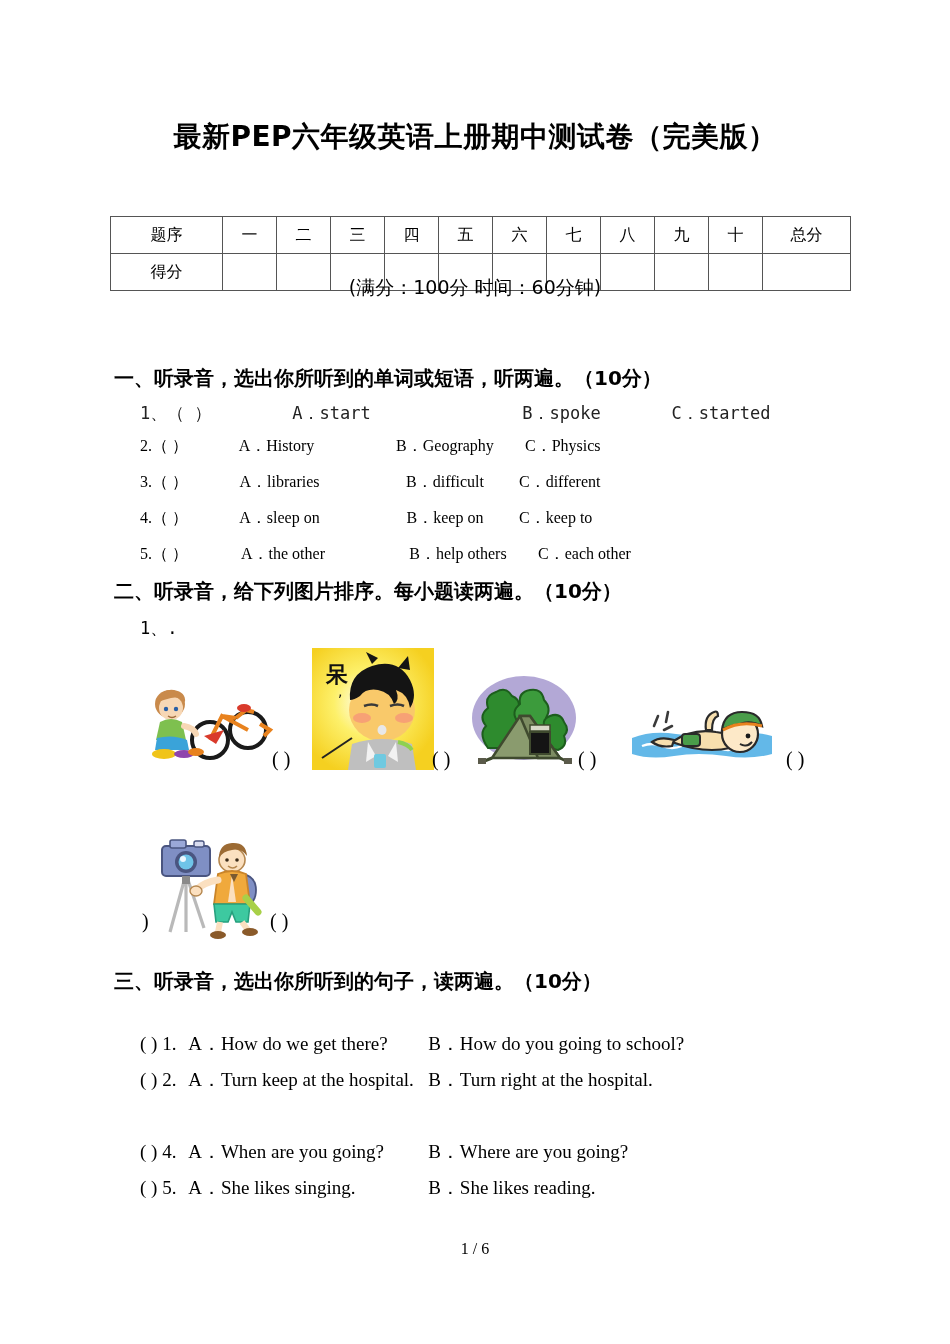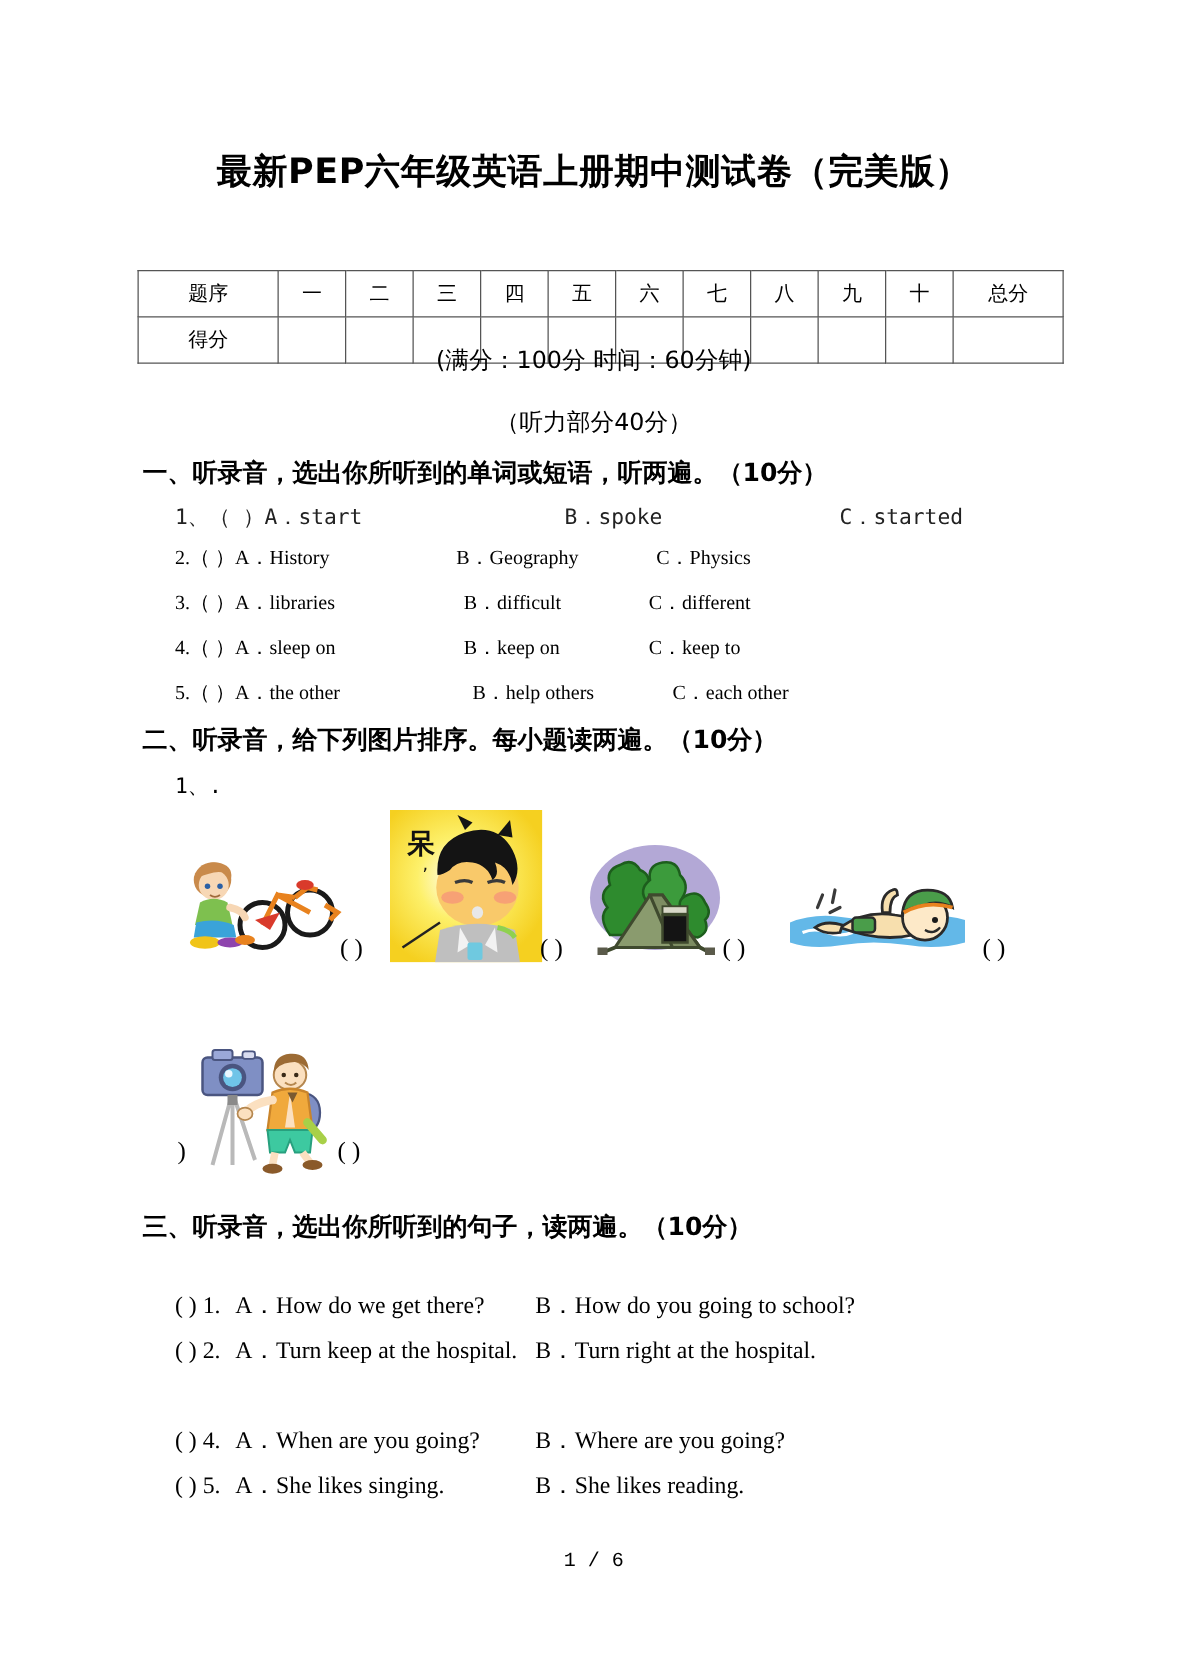--- a/index.html
+++ b/index.html
@@ -84,21 +84,21 @@
     left: 140px;
     width: 790px;
     font-size: 16px;
     white-space: nowrap;
   }
   .q-row.mono {
     font-family: "DejaVu Sans Mono", "Liberation Mono", monospace;
     font-size: 17px;
     color: #222;
   }
-  .q-row .opt { display: inline-block; }
+  .q-row .opt { display: inline-block; text-align: center; }
 
   .q3-row {
     position: absolute;
     left: 140px;
     width: 790px;
     font-size: 19px;
     white-space: nowrap;
   }
 
   
@@ -120,21 +120,20 @@
     font-family: "Liberation Serif", "DejaVu Serif", serif;
   }
 
   
   .footer {
     position: absolute;
     left: 0; top: 1240px;
     width: 950px;
     text-align: center;
     font-size: 16px;
-    font-family: Liberation Mono, monospace;
   }
 
   svg { display: block; }
 </style>
 </head>
 <body>
 
 <div class="page">
 
   <div class="doc-title">最新PEP六年级英语上册期中测试卷（完美版）</div>
@@ -166,21 +165,20 @@
         <td class="num"></td>
         <td class="num"></td>
         <td class="num"></td>
         <td class="num"></td>
         <td class="total"></td>
       </tr>
     </tbody>
   </table>
 
   <div class="meta-line meta-full">(满分：100分  时间：60分钟)</div>
-  <div class="meta-line meta-listen">（听力部分40分）</div>
 
   <div class="section-head" style="top:365px;">一、听录音，选出你所听到的单词或短语，听两遍。（10分）</div>
 
   <div class="q-row mono" style="top:402px;">
     <span>1、</span><span>（   ）</span><span class="opt" style="width:240px">A．start</span><span class="opt" style="width:220px">B．spoke</span><span class="opt">C．started</span>
   </div>
 
   <div class="q-row" style="top:436px;">
     <span>2.</span><span>（ ）</span><span class="opt" style="width:177px">A．History</span><span class="opt" style="width:160px">B．Geography</span><span class="opt">C．Physics</span>
   </div>

